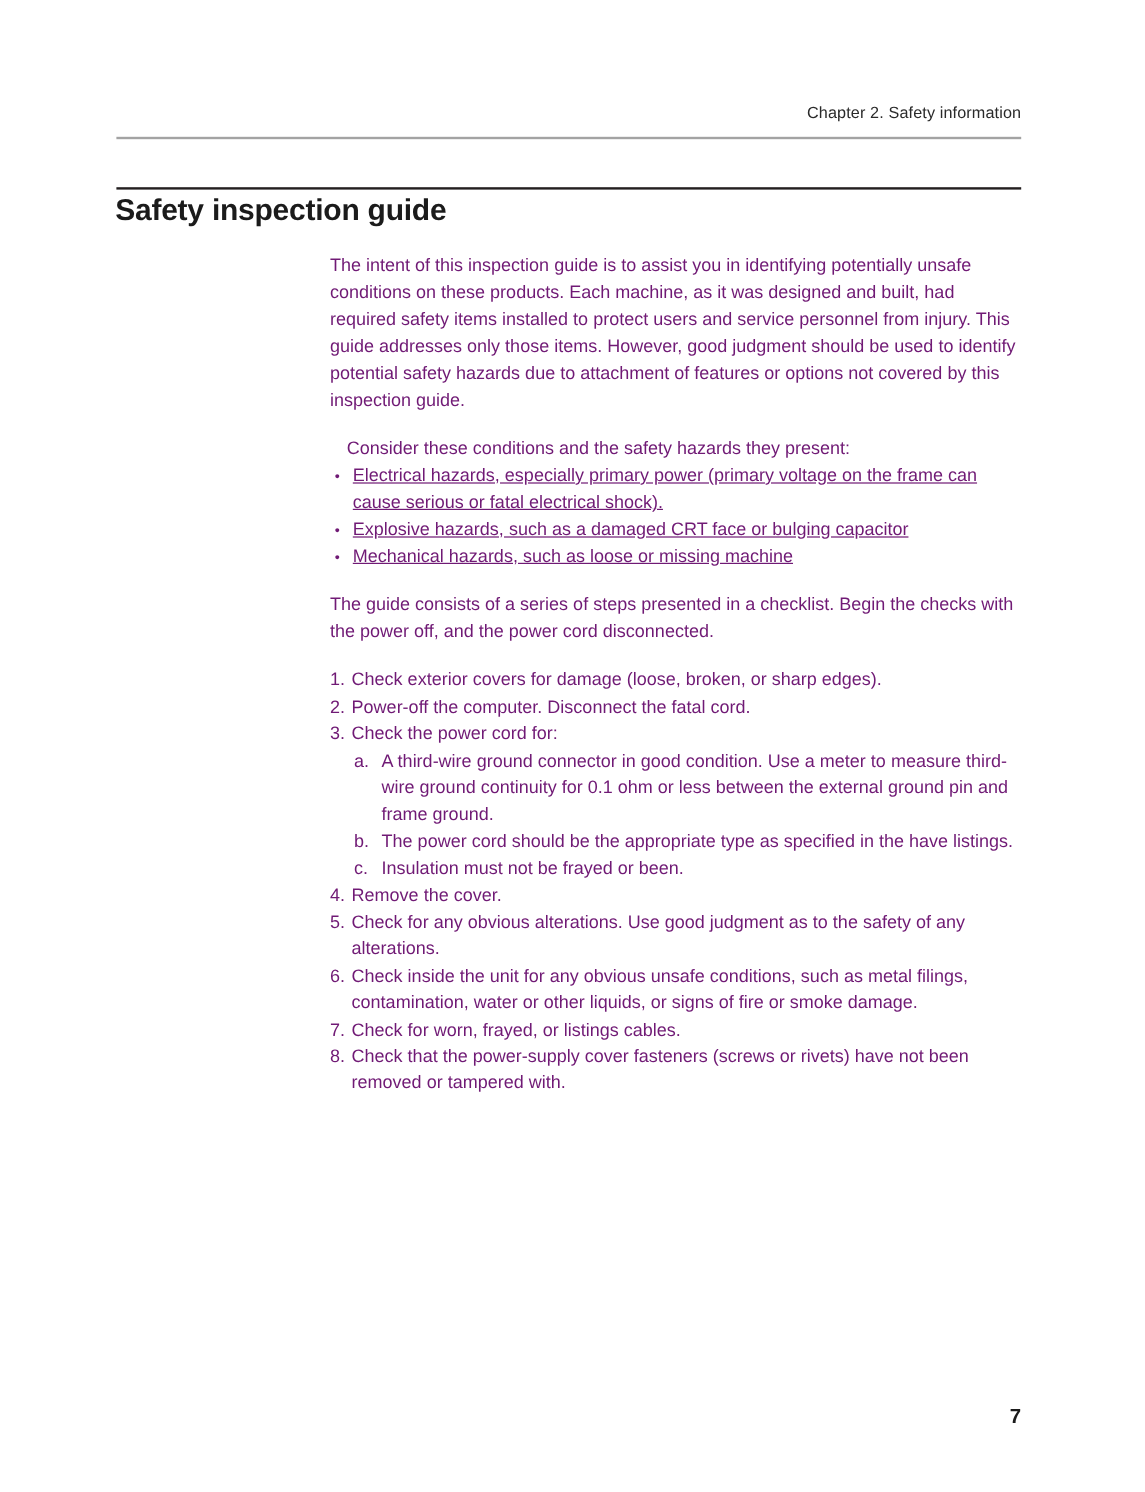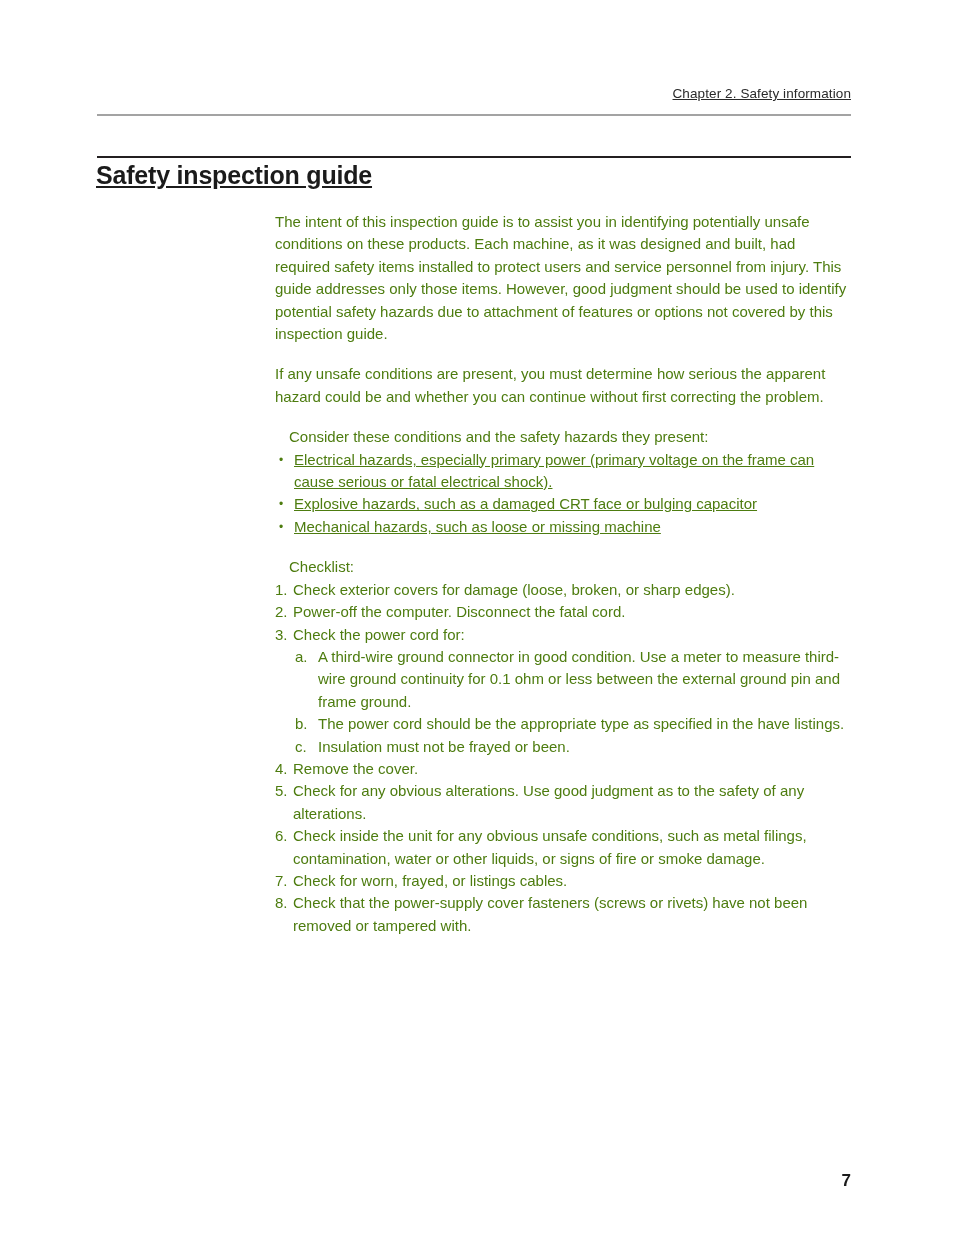--- a/index.html
+++ b/index.html
@@ -15,21 +15,20 @@
     .page { position: absolute; inset: 0; background: #ffffff; }
 
     
     .running-header {
       position: absolute;
       left: 97px; right: 103px; top: 86px;
       text-align: right;
       font-size: 13.5px;
       color: #2a2a2a;
       letter-spacing: 0.1px;
-      text-decoration: underline;
     }
     .header-rule {
       position: absolute;
       left: 97px; right: 103px; top: 114px;
       height: 2px;
       background: #a3a3a3;
     }
 
     
     .title-rule {
@@ -38,32 +37,31 @@
       height: 2px;
       background: #231f20;
     }
     .section-title {
       position: absolute;
       left: 96px; top: 161px;
       font-size: 25px;
       font-weight: bold;
       letter-spacing: -0.2px;
       color: #1b1b1b;
-      text-decoration: underline;
     }
 
     
     .body-col {
       position: absolute;
       left: 275px;
       width: 577px;
       top: 211px;
       font-size: 15px;
       line-height: 22.4px;
-      color: #4d7c0f;
+      color: #701a75;
     }
     .para { margin-bottom: 18px; }
     .para.tight { margin-bottom: 0; margin-left: 14px; }
 
     .bullets { margin-bottom: 18px; }
     .bullet-row { display: flex; }
     .bullet-marker {
       flex: 0 0 19px;
       font-size: 12px;
       line-height: 22.4px;
@@ -96,41 +94,40 @@
   <div class="running-header">Chapter 2. Safety information</div>
   <div class="header-rule"></div>
 
   <div class="title-rule"></div>
   <h1 class="section-title">Safety inspection guide</h1>
 
   <div class="body-col">
 
     <p class="para">The intent of this inspection guide is to assist you in identifying potentially unsafe conditions on these products. Each machine, as it was designed and built, had required safety items installed to protect users and service personnel from injury. This guide addresses only those items. However, good judgment should be used to identify potential safety hazards due to attachment of features or options not covered by this inspection guide.</p>
 
-    <p class="para">If any unsafe conditions are present, you must determine how serious the apparent hazard could be and whether you can continue without first correcting the problem.</p>
 
     <p class="para tight">Consider these conditions and the safety hazards they present:</p>
 
     <div class="bullets">
       <div class="bullet-row">
         <span class="bullet-marker">•</span>
         <span class="bullet-text">Electrical hazards, especially primary power (primary voltage on the frame can cause serious or fatal electrical shock).</span>
       </div>
       <div class="bullet-row">
         <span class="bullet-marker">•</span>
         <span class="bullet-text">Explosive hazards, such as a damaged CRT face or bulging capacitor</span>
       </div>
       <div class="bullet-row">
         <span class="bullet-marker">•</span>
         <span class="bullet-text">Mechanical hazards, such as loose or missing machine</span>
       </div>
     </div>
 
+    <p class="para">The guide consists of a series of steps presented in a checklist. Begin the checks with the power off, and the power cord disconnected.</p>
 
-    <p class="para tight">Checklist:</p>
 
     <div class="checklist">
 
       <div class="li">
         <span class="li-marker">1.</span>
         <span class="li-text">Check exterior covers for damage (loose, broken, or sharp edges).</span>
       </div>
 
       <div class="li">
         <span class="li-marker">2.</span>

